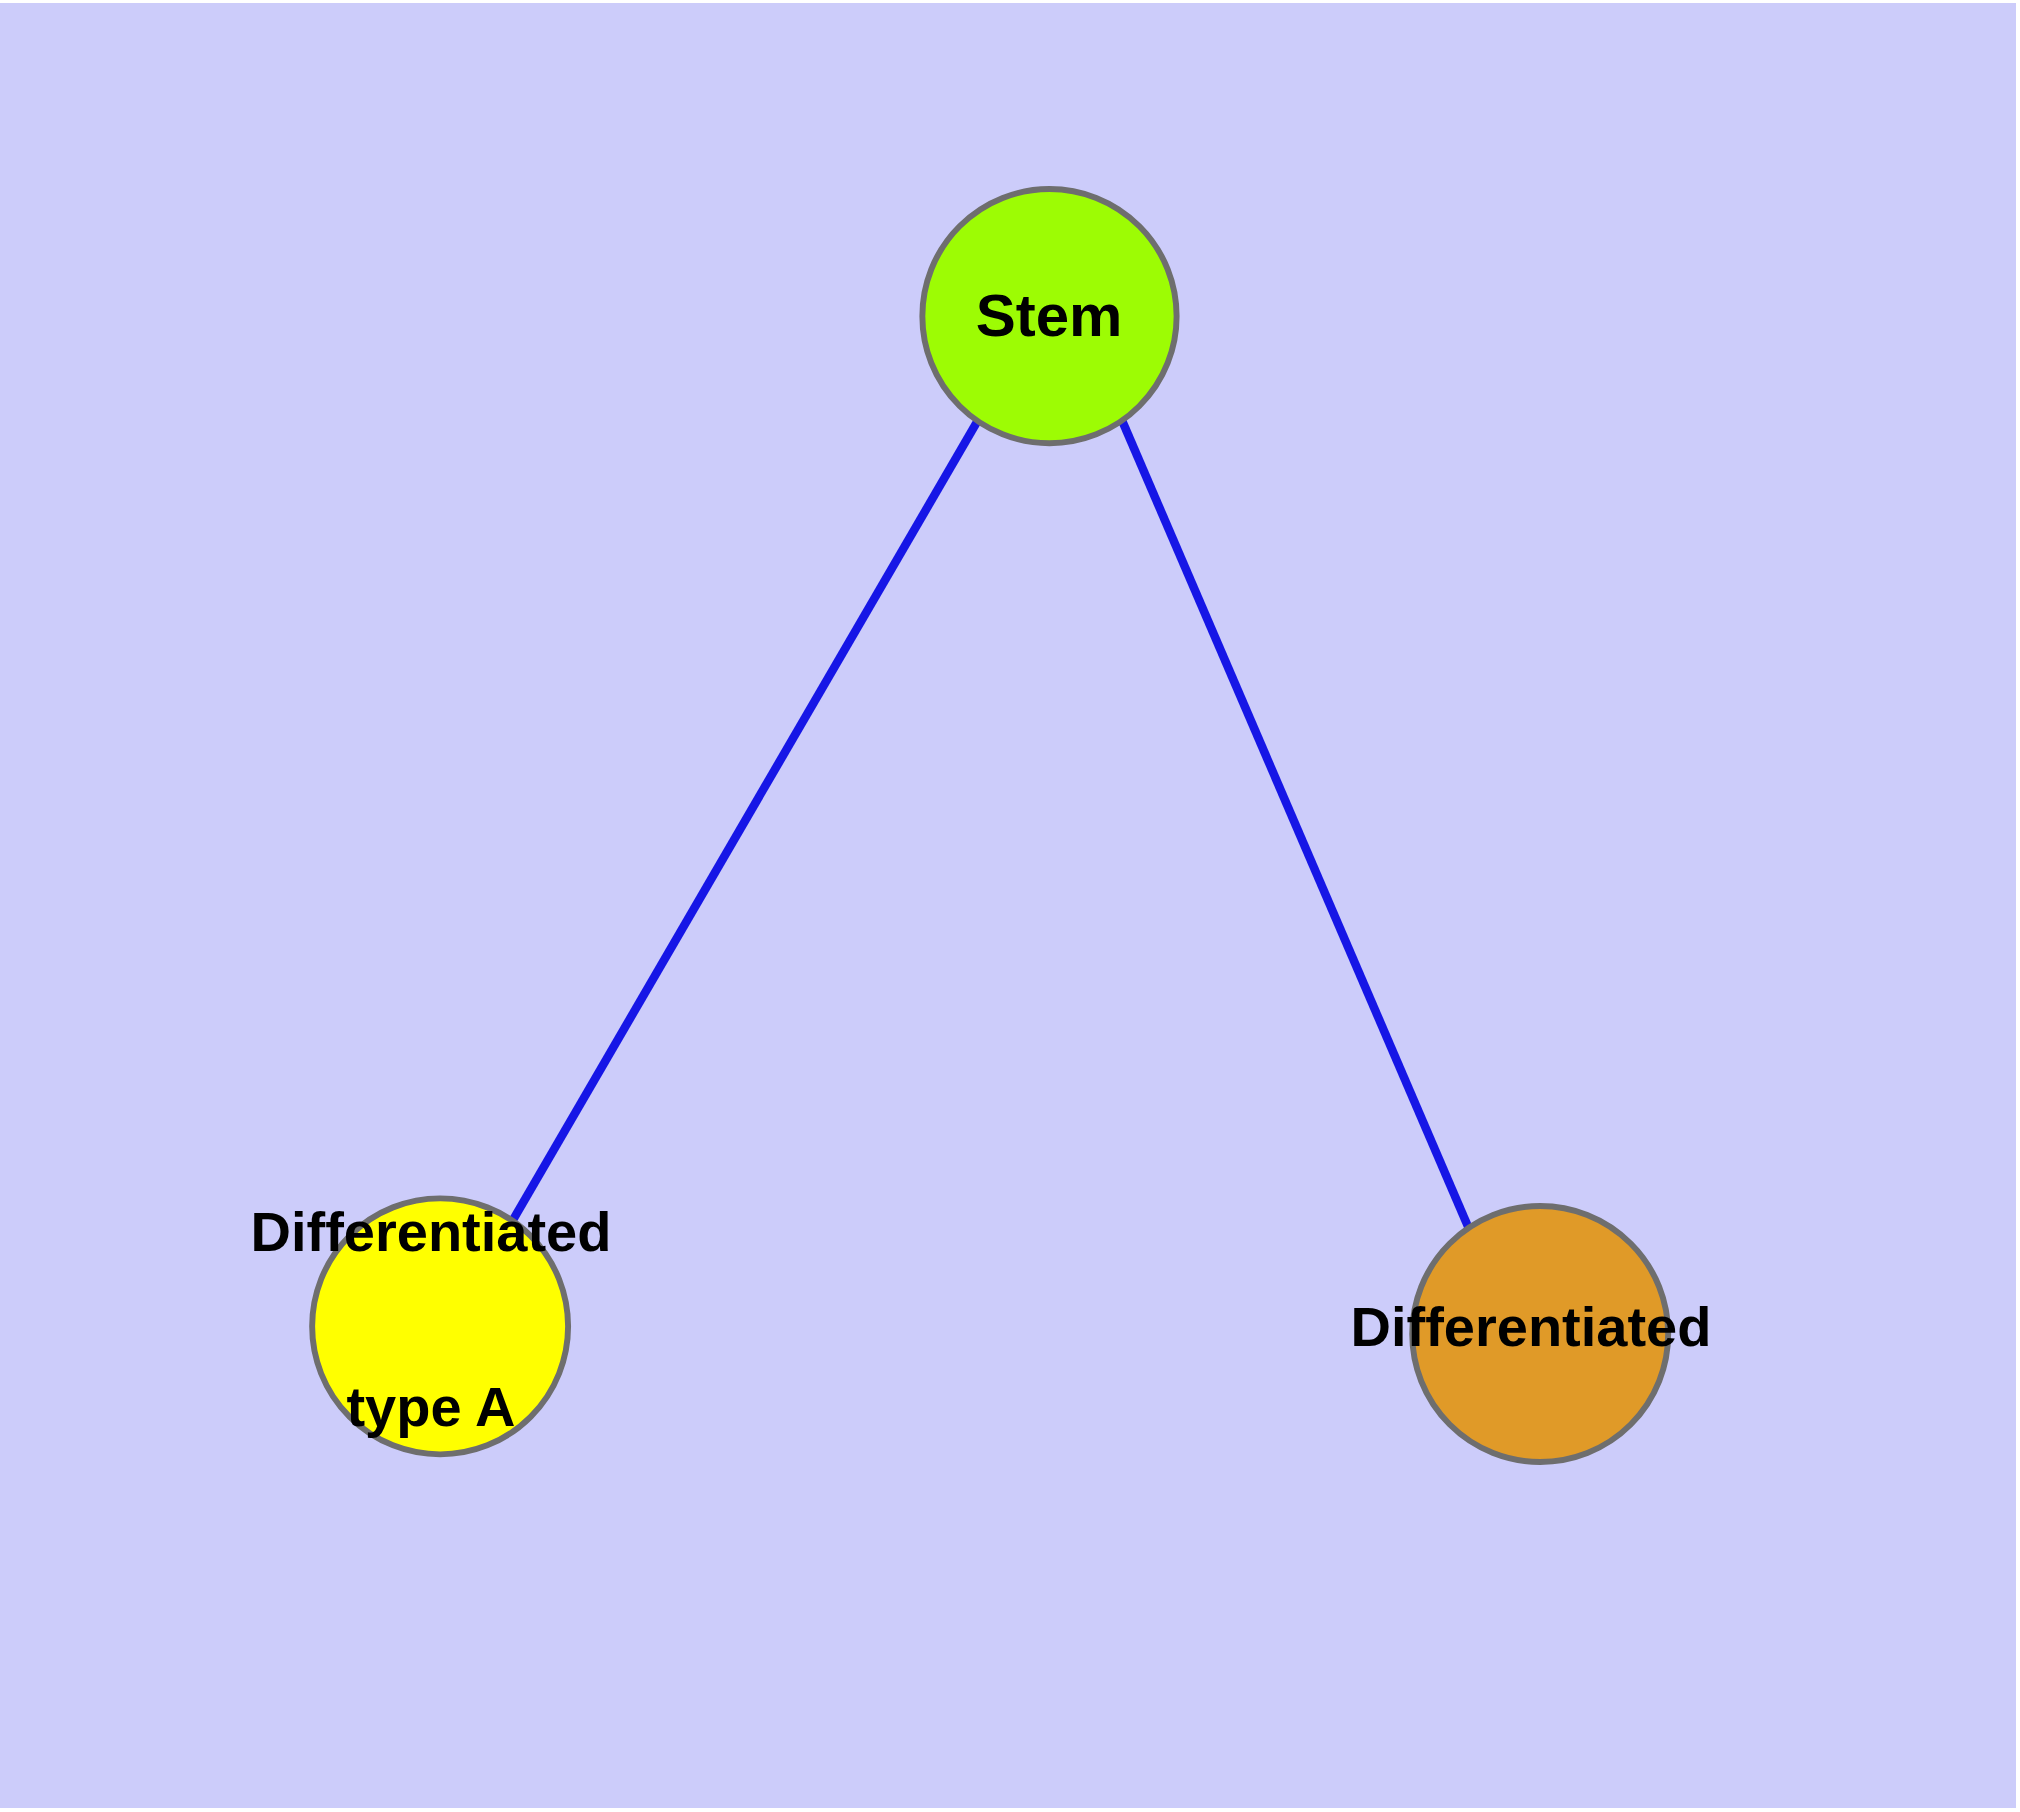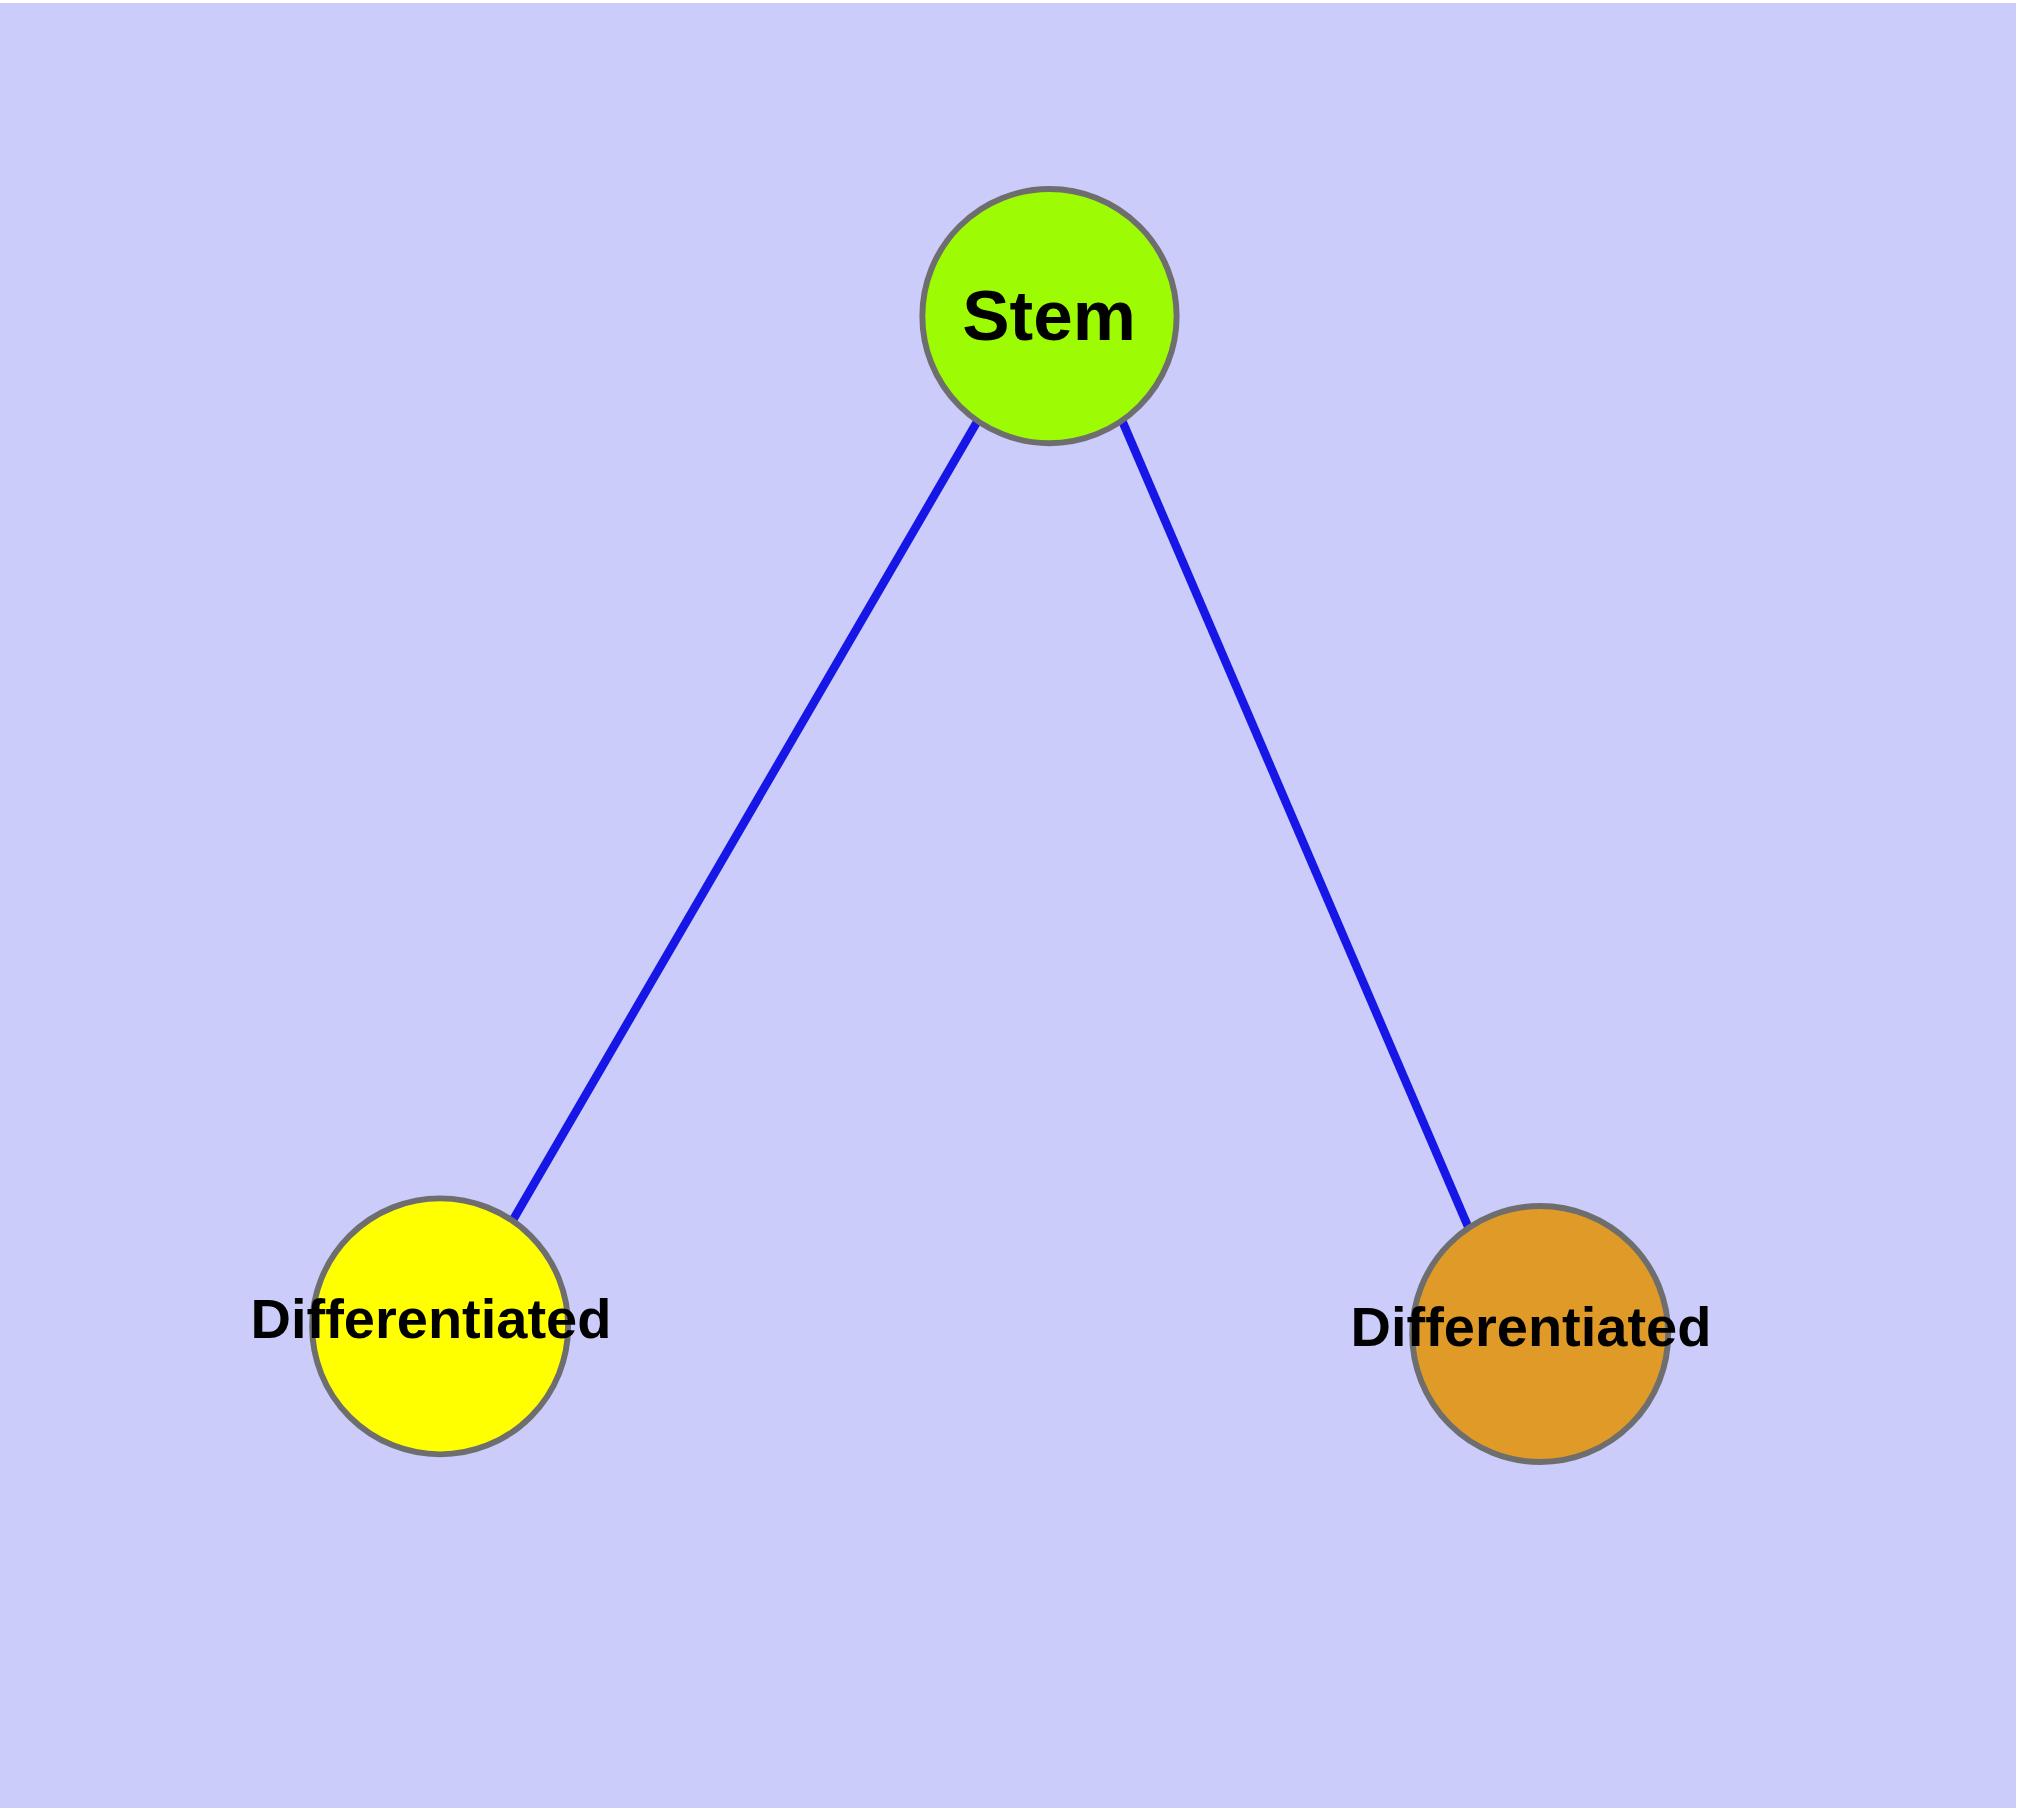--- a/index.html
+++ b/index.html
@@ -35,21 +35,21 @@
     color: #000000;
     font-family: "Liberation Sans", sans-serif;
     font-weight: bold;
     text-align: center;
     white-space: pre;
     line-height: 1.04;
     pointer-events: none;
     transform: translate(-50%, -50%);
   }
   .node-label.big {
-    font-size: 71px;
+    font-size: 60px;
   }
   .node-label.wide {
     font-size: 56px;
   }
 </style>
 </head>
 <body>
 
 <div id="canvas">
 
@@ -66,20 +66,21 @@
       <circle cx="1238" cy="373" r="150" fill="#9dfc04" stroke="#6e6e6e" stroke-width="7"></circle>
       <circle cx="519" cy="1565" r="151" fill="#ffff00" stroke="#6e6e6e" stroke-width="7"></circle>
       <circle cx="1817" cy="1574" r="151" fill="#e09a28" stroke="#6e6e6e" stroke-width="7"></circle>
     </g>
   </svg>
 
   <div class="node-label big" style="left:1049px; top:316px;">Stem</div>
 
   <div class="node-label wide" style="left:431px; top:1320px;">
     <div>Differentiated</div>
+    <div>type A</div>
   </div>
 
   <div class="node-label wide" style="left:1531px; top:1328px;">
     <div>Differentiated</div>
   </div>
 
 </div>
 
 
 </body></html>

